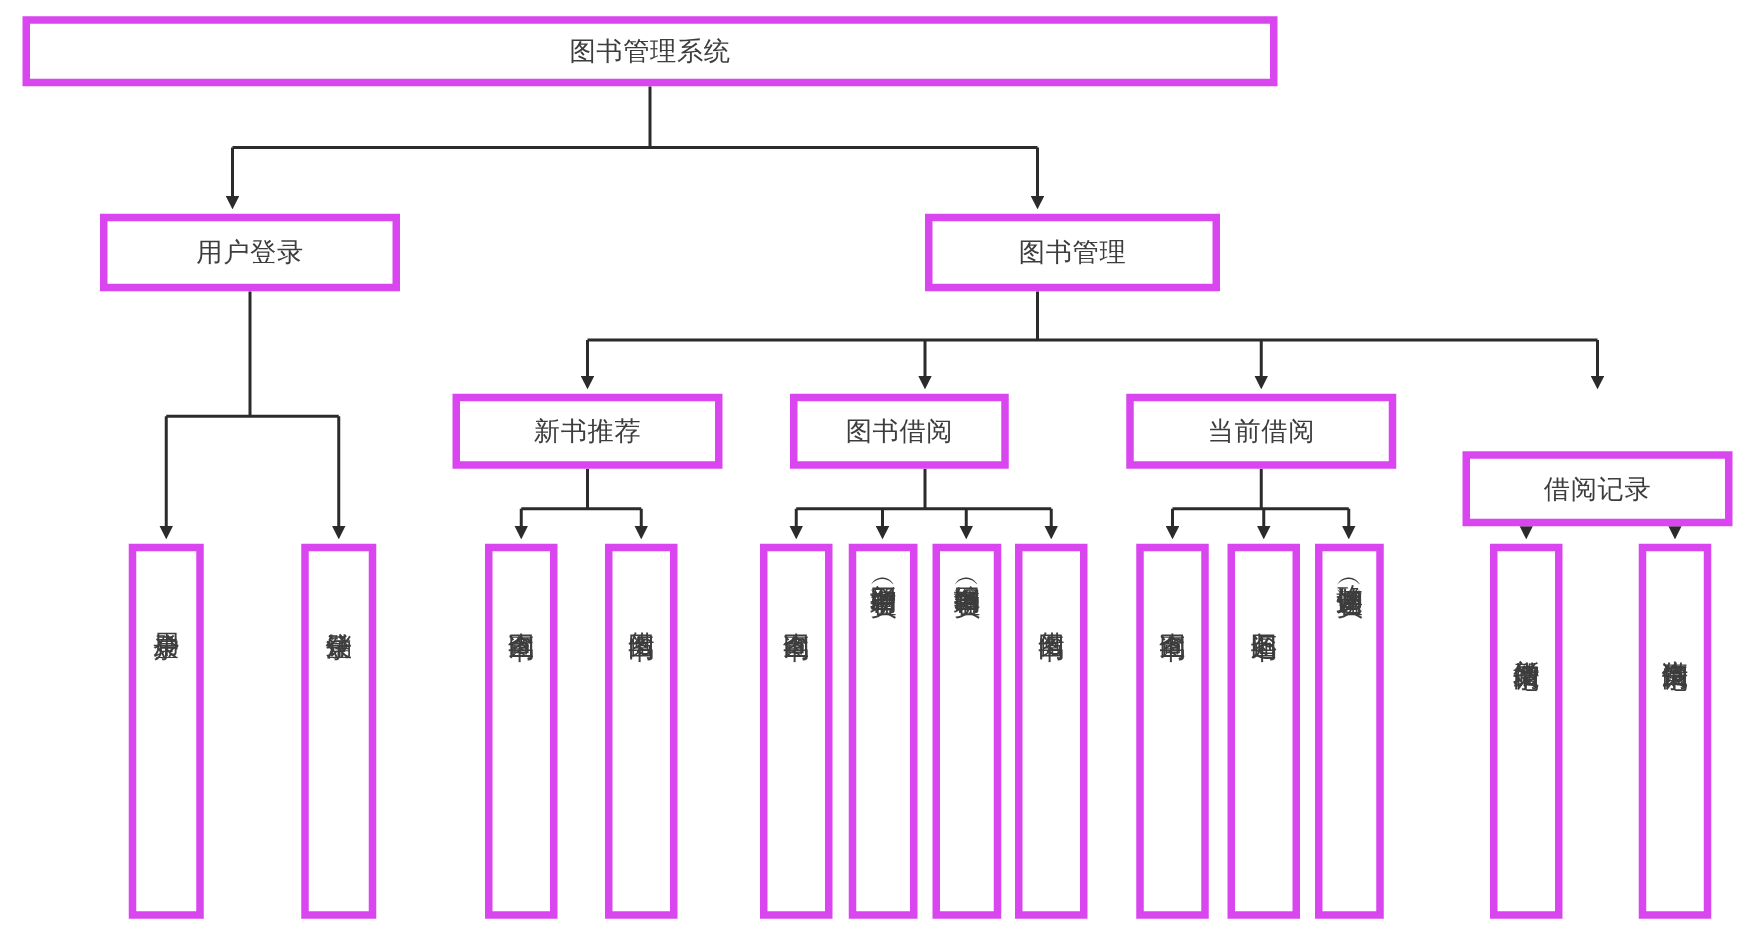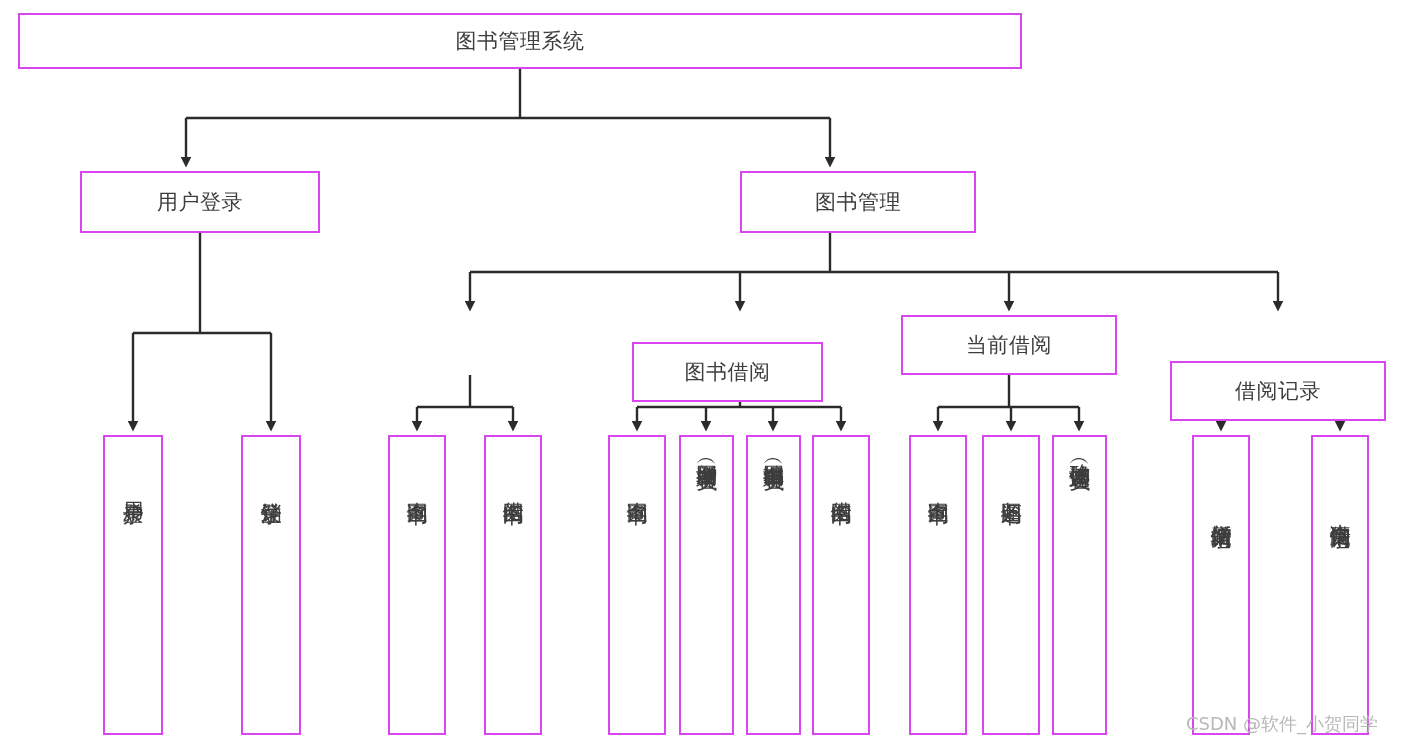--- a/index.html
+++ b/index.html
@@ -14,21 +14,21 @@
     position: relative;
     width: 1405px;
     height: 747px;
     background: #ffffff;
     overflow: hidden;
   }
   .node {
     position: absolute;
     box-sizing: border-box;
     background: #ffffff;
-    border: 2px solid #d946ef;
+    border: 6px solid #d946ef;
     display: flex;
     align-items: center;
     justify-content: center;
     text-align: right;
   }
   .node .lbl {
     color: #3d3d3d;
     font-size: 21px;
     line-height: 1.15;
     letter-spacing: 0.5px;
@@ -129,21 +129,24 @@
     <span class="lbl">图书管理系统</span>
   </div>
 
   <div class="node" id="n-l2-0" style="left: 80px; top: 171px; width: 240px; height: 62px;">
     <span class="lbl">用户登录</span>
   </div>
   <div class="node" id="n-l2-1" style="left: 712px; top: 171px; width: 236px; height: 62px; margin-left: 28px;">
     <span class="lbl">图书管理</span>
   </div>
 
-  <div class="node" id="n-l3-1" style="left: 632px; top: 315px; width: 191px; height: 60px; margin-top: 27px;">
+  <div class="node" id="n-l3-0" style="left: 362px; top: 315px; width: 216px; height: 60px;">
+    <span class="lbl">新书推荐</span>
+  </div>
+  <div class="node" id="n-l3-1" style="left: 632px; top: 315px; width: 175px; height: 60px;">
     <span class="lbl">图书借阅</span>
   </div>
   <div class="node" id="n-l3-2" style="left: 901px; top: 315px; width: 216px; height: 60px;">
     <span class="lbl">当前借阅</span>
   </div>
   <div class="node" id="n-l3-3" style="left: 1170px; top: 315px; width: 216px; height: 60px; margin-top: 46px;">
     <span class="lbl">借阅记录</span>
   </div>
 
   <div class="node vertical tall" id="n-lf-0" style="left: 103px; top: 435px; width: 60px; height: 300px;">
@@ -179,14 +182,13 @@
   <div class="node vertical" id="n-lf-10" style="left: 1052px; top: 435px; width: 55px; height: 300px;">
     <span class="lbl">确认归还（管理员）</span>
   </div>
   <div class="node vertical tall2" id="n-lf-11" style="left: 1192px; top: 435px; width: 58px; height: 300px;">
     <span class="lbl">新增借阅记录</span>
   </div>
   <div class="node vertical tall2" id="n-lf-12" style="left: 1311px; top: 435px; width: 58px; height: 300px;">
     <span class="lbl">查询借阅记录</span>
   </div>
 
-  <div class="watermark">CSDN @软件_小贺同学</div>
 </div>
 
 </body></html>

